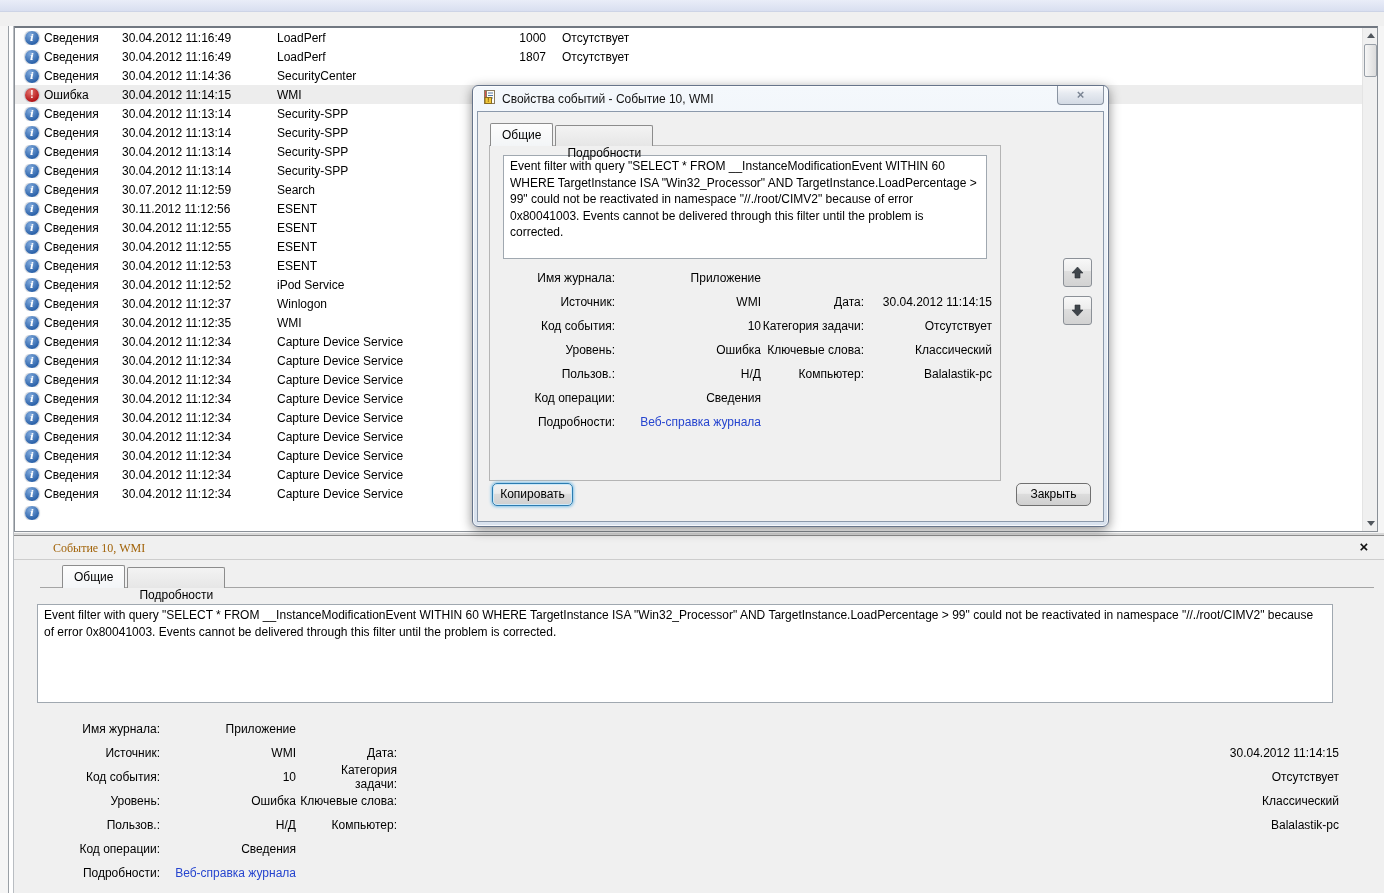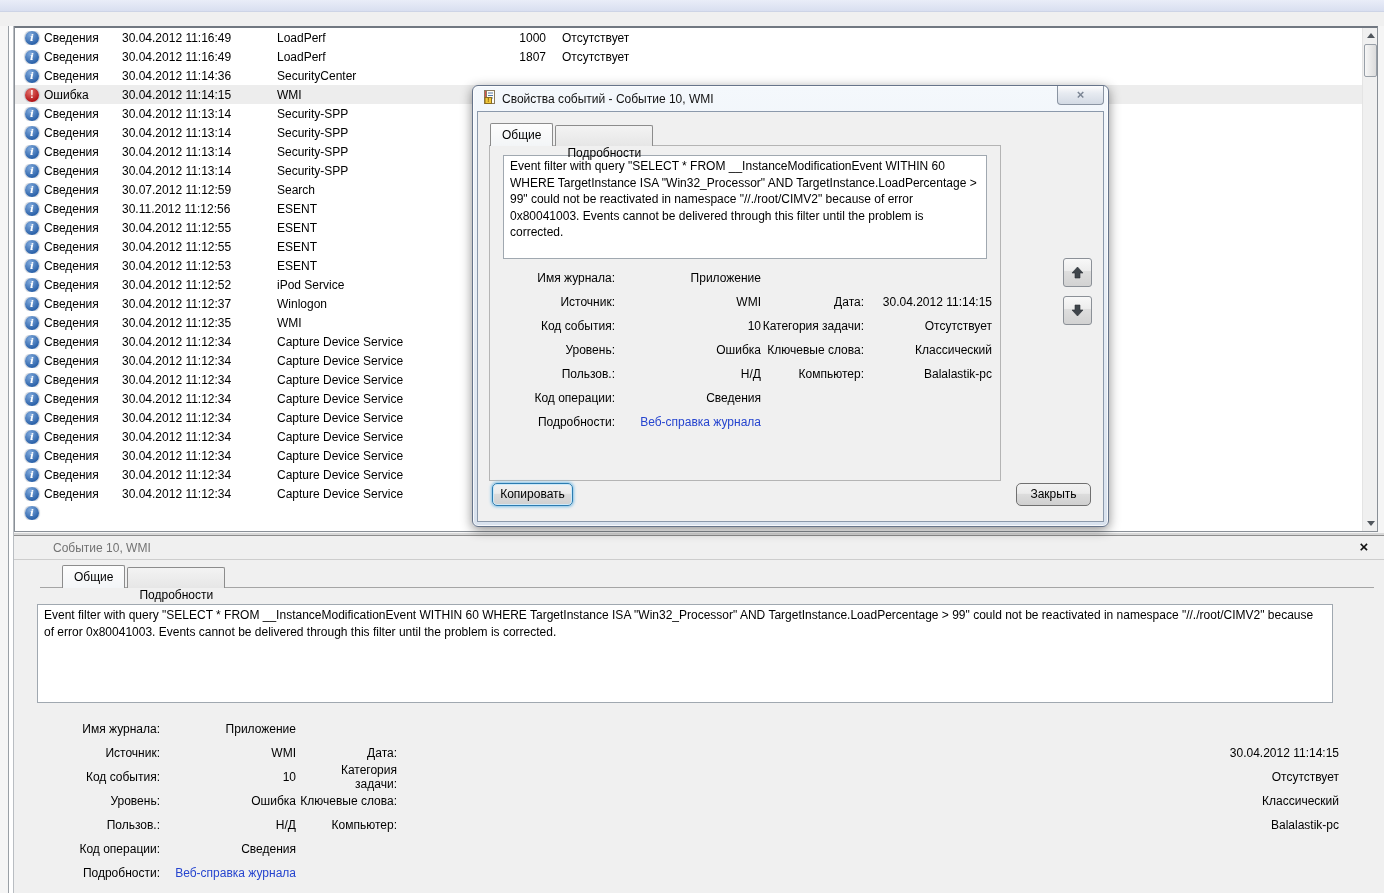--- a/index.html
+++ b/index.html
@@ -81,21 +81,21 @@
   .nav-up { top:146px; } .nav-down { top:184px; }
   .btn { position:absolute; height:23px; border:1px solid #707070; border-radius:5px; text-align:center;
          line-height:21px; background:linear-gradient(#f2f2f2,#ebebeb 45%,#dddddd 46%,#cfcfcf); color:#000; }
   .btn-copy { left:14px; top:371px; width:81px; border-color:#2c7cb0;
               box-shadow:0 0 3px 1px #7fc0e8, inset 0 0 0 1px #cde9f9; }
   .btn-close { left:538px; top:371px; width:75px; }
 
   
   .preview { position:absolute; left:14px; top:535px; width:1370px; height:358px; background:#f0f0f0;
              border-top:1px solid #8e8e8e; box-shadow:0 -2px 0 #d7d7d7; }
-  .ptitle { position:absolute; left:39px; top:5px; color:#737373; }
+  .ptitle { position:absolute; left:39px; top:5px; color:#a16207;font-family:Liberation Serif, serif; }
   .pclose { position:absolute; right:11px; top:2px; width:18px; height:18px; text-align:center;
             font:bold 15px/18px "Liberation Sans",sans-serif; color:#111; }
   .ptitle-line { position:absolute; left:0; right:0; top:23px; border-top:1px solid #cdcdcd; }
   .ptabs { left:48px; top:29px; }
   .ptab-line { position:absolute; left:26px; right:10px; top:51px; border-top:1px solid #a5a5a5; }
   .pmsg { position:absolute; left:23px; top:68px; width:1296px; height:99px; }
   .pfields { position:absolute; left:23px; top:181px; right:45px; }
   .pw1 { width:123px; flex:none; } .pw2 { width:136px; flex:none; } .pw3 { width:101px; flex:none; } .pw4 { flex:1; }
 </style>
 </head>

